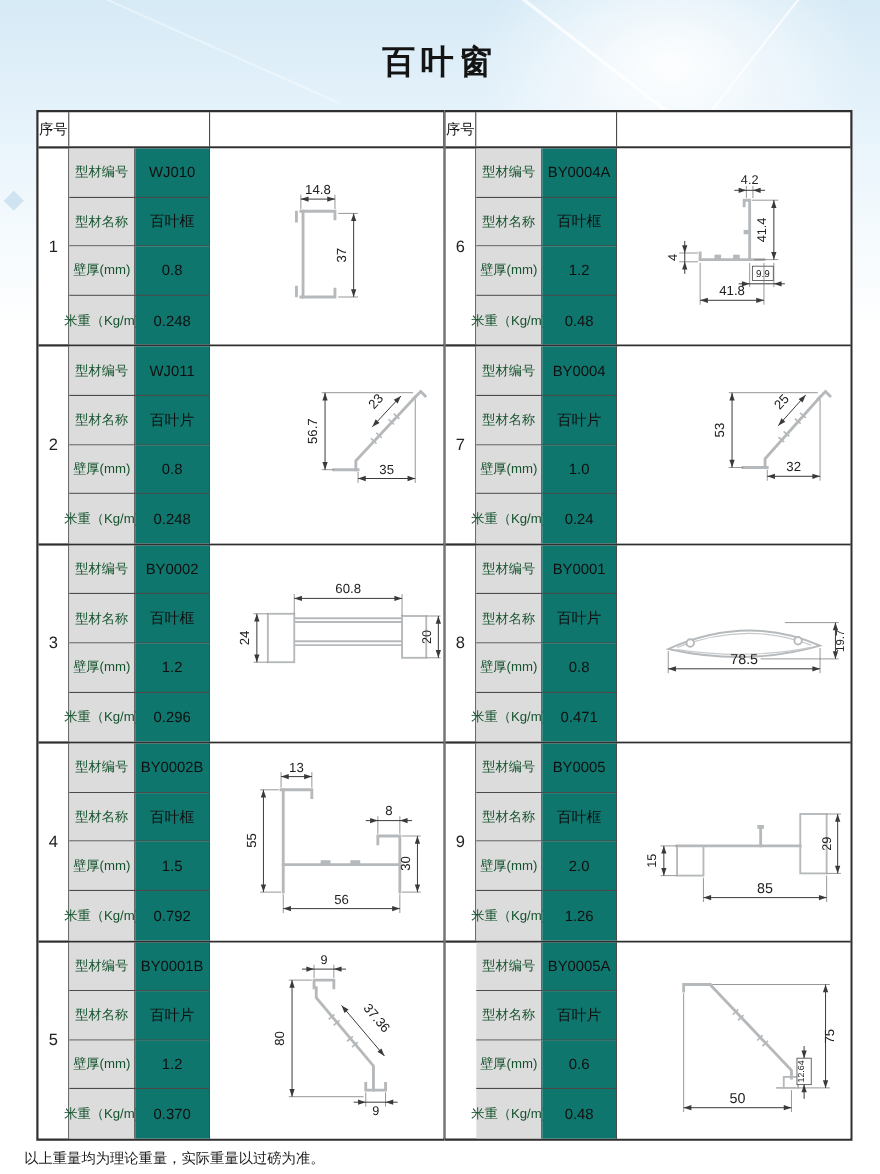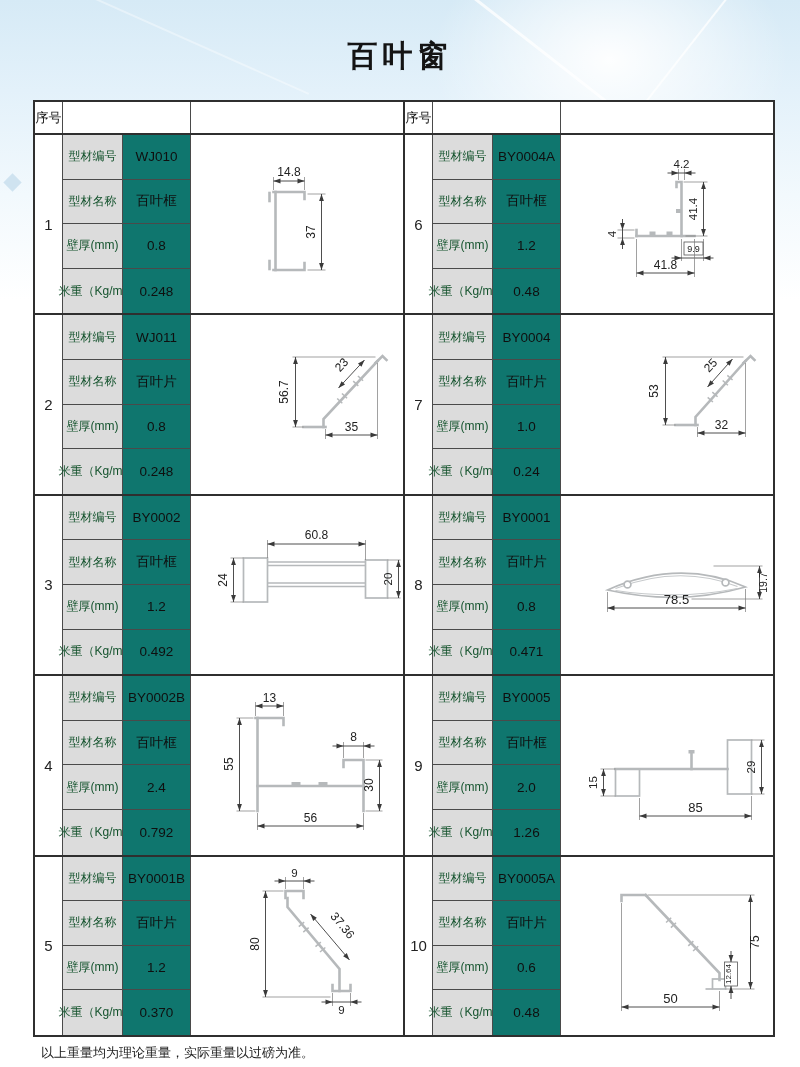--- a/index.html
+++ b/index.html
@@ -42,21 +42,21 @@
   
   .p{stroke:#b6b9bb;stroke-width:2.6;fill:none;stroke-linecap:square;}
   .p2{stroke:#b6b9bb;stroke-width:1.7;fill:none;}
   .p3{stroke:#c6c9cb;stroke-width:1.1;fill:none;}
   .pf{fill:#b6b9bb;stroke:none;}
   .pc{stroke:#b6b9bb;stroke-width:1.5;}
   .d{stroke:#3a3a3a;stroke-width:.9;fill:none;}
   .de{stroke:#787878;stroke-width:.7;}
   .da{fill:#3a3a3a;stroke:none;}
   .dt{fill:#222;font-family:"Liberation Sans",sans-serif;}
-  .footer{position:absolute;left:41px;top:1044px;font-size:13px;color:#1a1a1a;}
+  .footer{position:absolute;left:22px;top:1044px;font-size:13px;color:#1a1a1a;}
 </style>
 </head>
 <body>
 
 <div class="page">
   <div class="bg">
     <div class="bg-glow"></div>
     <div class="bg-line bg-l1"></div>
     <div class="bg-line bg-l2"></div>
     <div class="bg-line bg-l3"></div>
@@ -144,21 +144,21 @@
   </div>
         <div class="trow">
     <div class="cell no">3</div>
     <div class="cell lab r1 rb">型材编号</div>
     <div class="cell val r1 rb">BY0002</div>
     <div class="cell lab r2 rb">型材名称</div>
     <div class="cell val r2 rb">百叶框</div>
     <div class="cell lab r3 rb">壁厚(mm)</div>
     <div class="cell val r3 rb">1.2</div>
     <div class="cell lab r4">米重（Kg/m)</div>
-    <div class="cell val r4">0.492</div>
+    <div class="cell val r4">0.296</div>
     <div class="cell draw">
             <svg viewBox="0 0 211 180" width="100%" height="180" preserveAspectRatio="xMidYMid meet">
               <rect class="p2" x="52" y="62" width="24" height="44"></rect>
               <rect class="p2" x="174" y="64" width="22" height="38"></rect>
               <line class="p2" x1="76" y1="66" x2="174" y2="66"></line>
               <line class="p2" x1="76" y1="69.5" x2="174" y2="69.5"></line>
               <line class="p2" x1="76" y1="87" x2="174" y2="87"></line>
               <line class="p2" x1="76" y1="90.5" x2="174" y2="90.5"></line>
               <line class="de" x1="76" y1="62" x2="76" y2="44"></line>
               <line class="de" x1="174" y1="64" x2="174" y2="44"></line>
@@ -181,21 +181,21 @@
             </svg>
           </div>
   </div>
         <div class="trow">
     <div class="cell no">4</div>
     <div class="cell lab r1 rb">型材编号</div>
     <div class="cell val r1 rb">BY0002B</div>
     <div class="cell lab r2 rb">型材名称</div>
     <div class="cell val r2 rb">百叶框</div>
     <div class="cell lab r3 rb">壁厚(mm)</div>
-    <div class="cell val r3 rb">2.4</div>
+    <div class="cell val r3 rb">1.5</div>
     <div class="cell lab r4">米重（Kg/m)</div>
     <div class="cell val r4">0.792</div>
     <div class="cell draw">
             <svg viewBox="0 0 211 180" width="100%" height="180" preserveAspectRatio="xMidYMid meet">
               <line class="de" x1="64" y1="40" x2="64" y2="26"></line>
               <line class="de" x1="92" y1="40" x2="92" y2="26"></line>
               <line class="d" x1="64" y1="30" x2="92" y2="30"></line>
               <polygon class="da" points="64,30 71,27.6 71,32.4"></polygon>
               <polygon class="da" points="92,30 85,27.6 85,32.4"></polygon>
               <text class="dt" style="font-size:12px" x="78" y="25.5" text-anchor="middle">13</text>
@@ -437,21 +437,20 @@
               <line class="de" x1="78" y1="122" x2="78" y2="144"></line>
               <line class="de" x1="190" y1="120" x2="190" y2="144"></line>
               <line class="d" x1="78" y1="140" x2="190" y2="140"></line>
               <polygon class="da" points="78,140 85,137.6 85,142.4"></polygon>
               <polygon class="da" points="190,140 183,137.6 183,142.4"></polygon>
               <text class="dt" style="font-size:13px" x="134" y="135.5" text-anchor="middle">85</text>
             </svg>
           </div>
   </div>
         <div class="trow">
-    <div class="cell no">10</div>
     <div class="cell lab r1 rb">型材编号</div>
     <div class="cell val r1 rb">BY0005A</div>
     <div class="cell lab r2 rb">型材名称</div>
     <div class="cell val r2 rb">百叶片</div>
     <div class="cell lab r3 rb">壁厚(mm)</div>
     <div class="cell val r3 rb">0.6</div>
     <div class="cell lab r4">米重（Kg/m)</div>
     <div class="cell val r4">0.48</div>
     <div class="cell draw">
             <svg viewBox="0 0 211 180" width="100%" height="180" preserveAspectRatio="xMidYMid meet">

